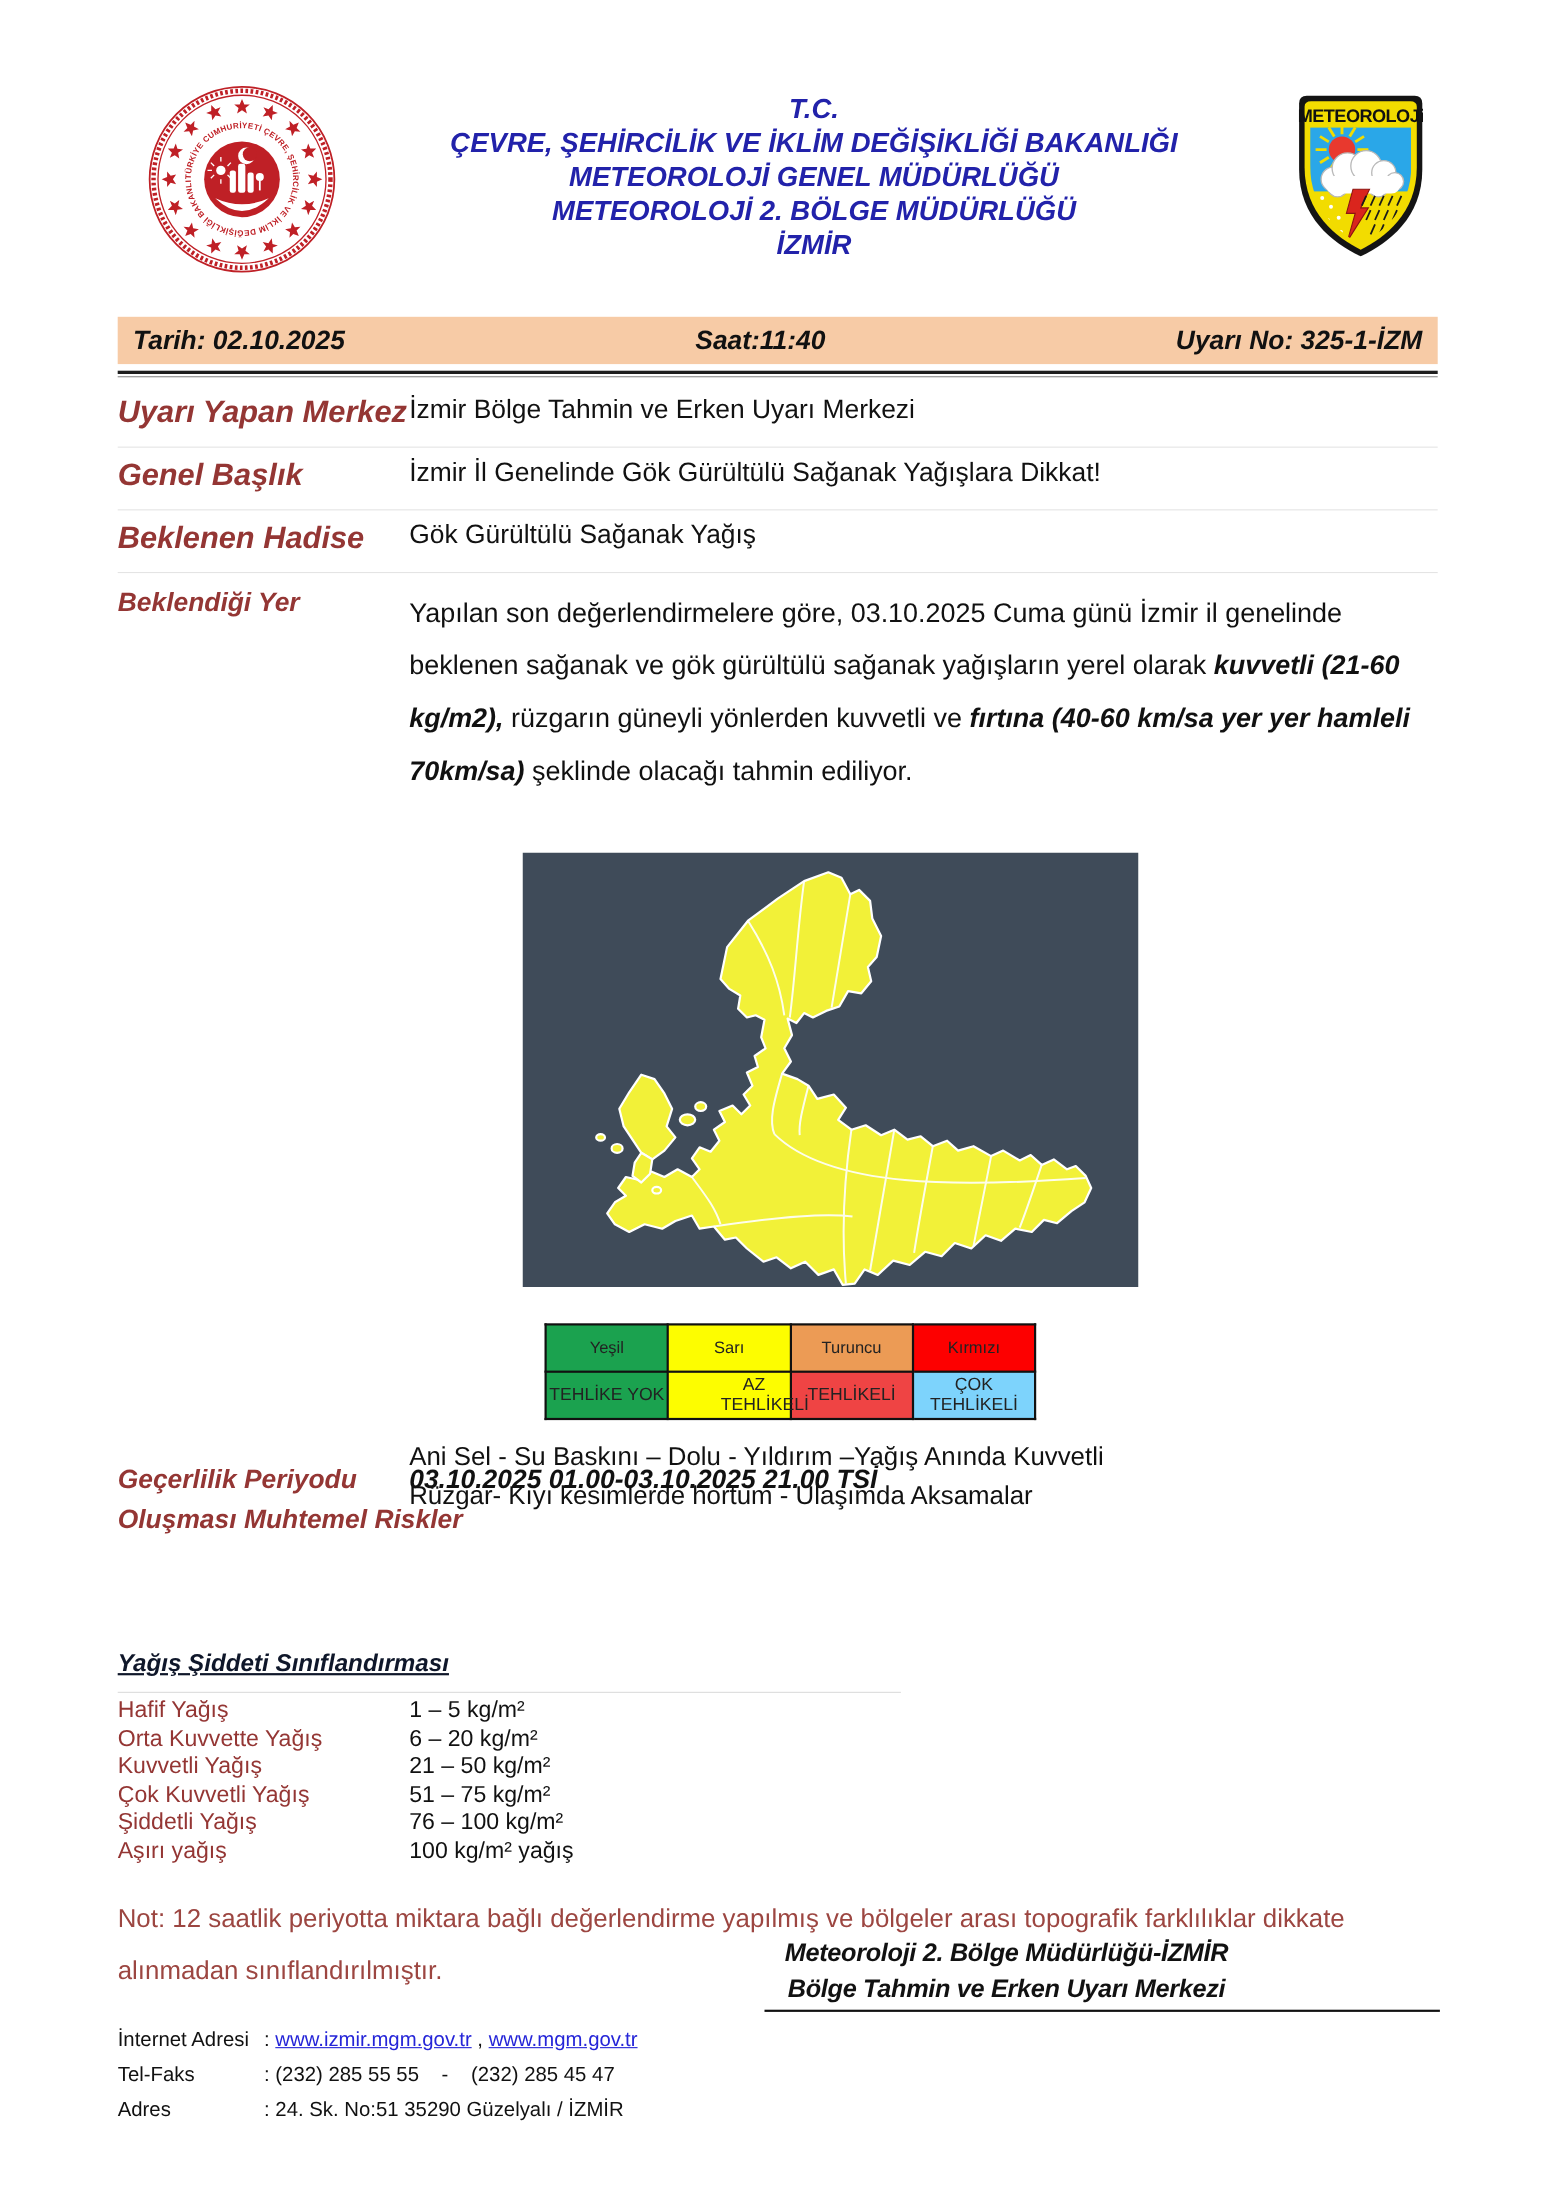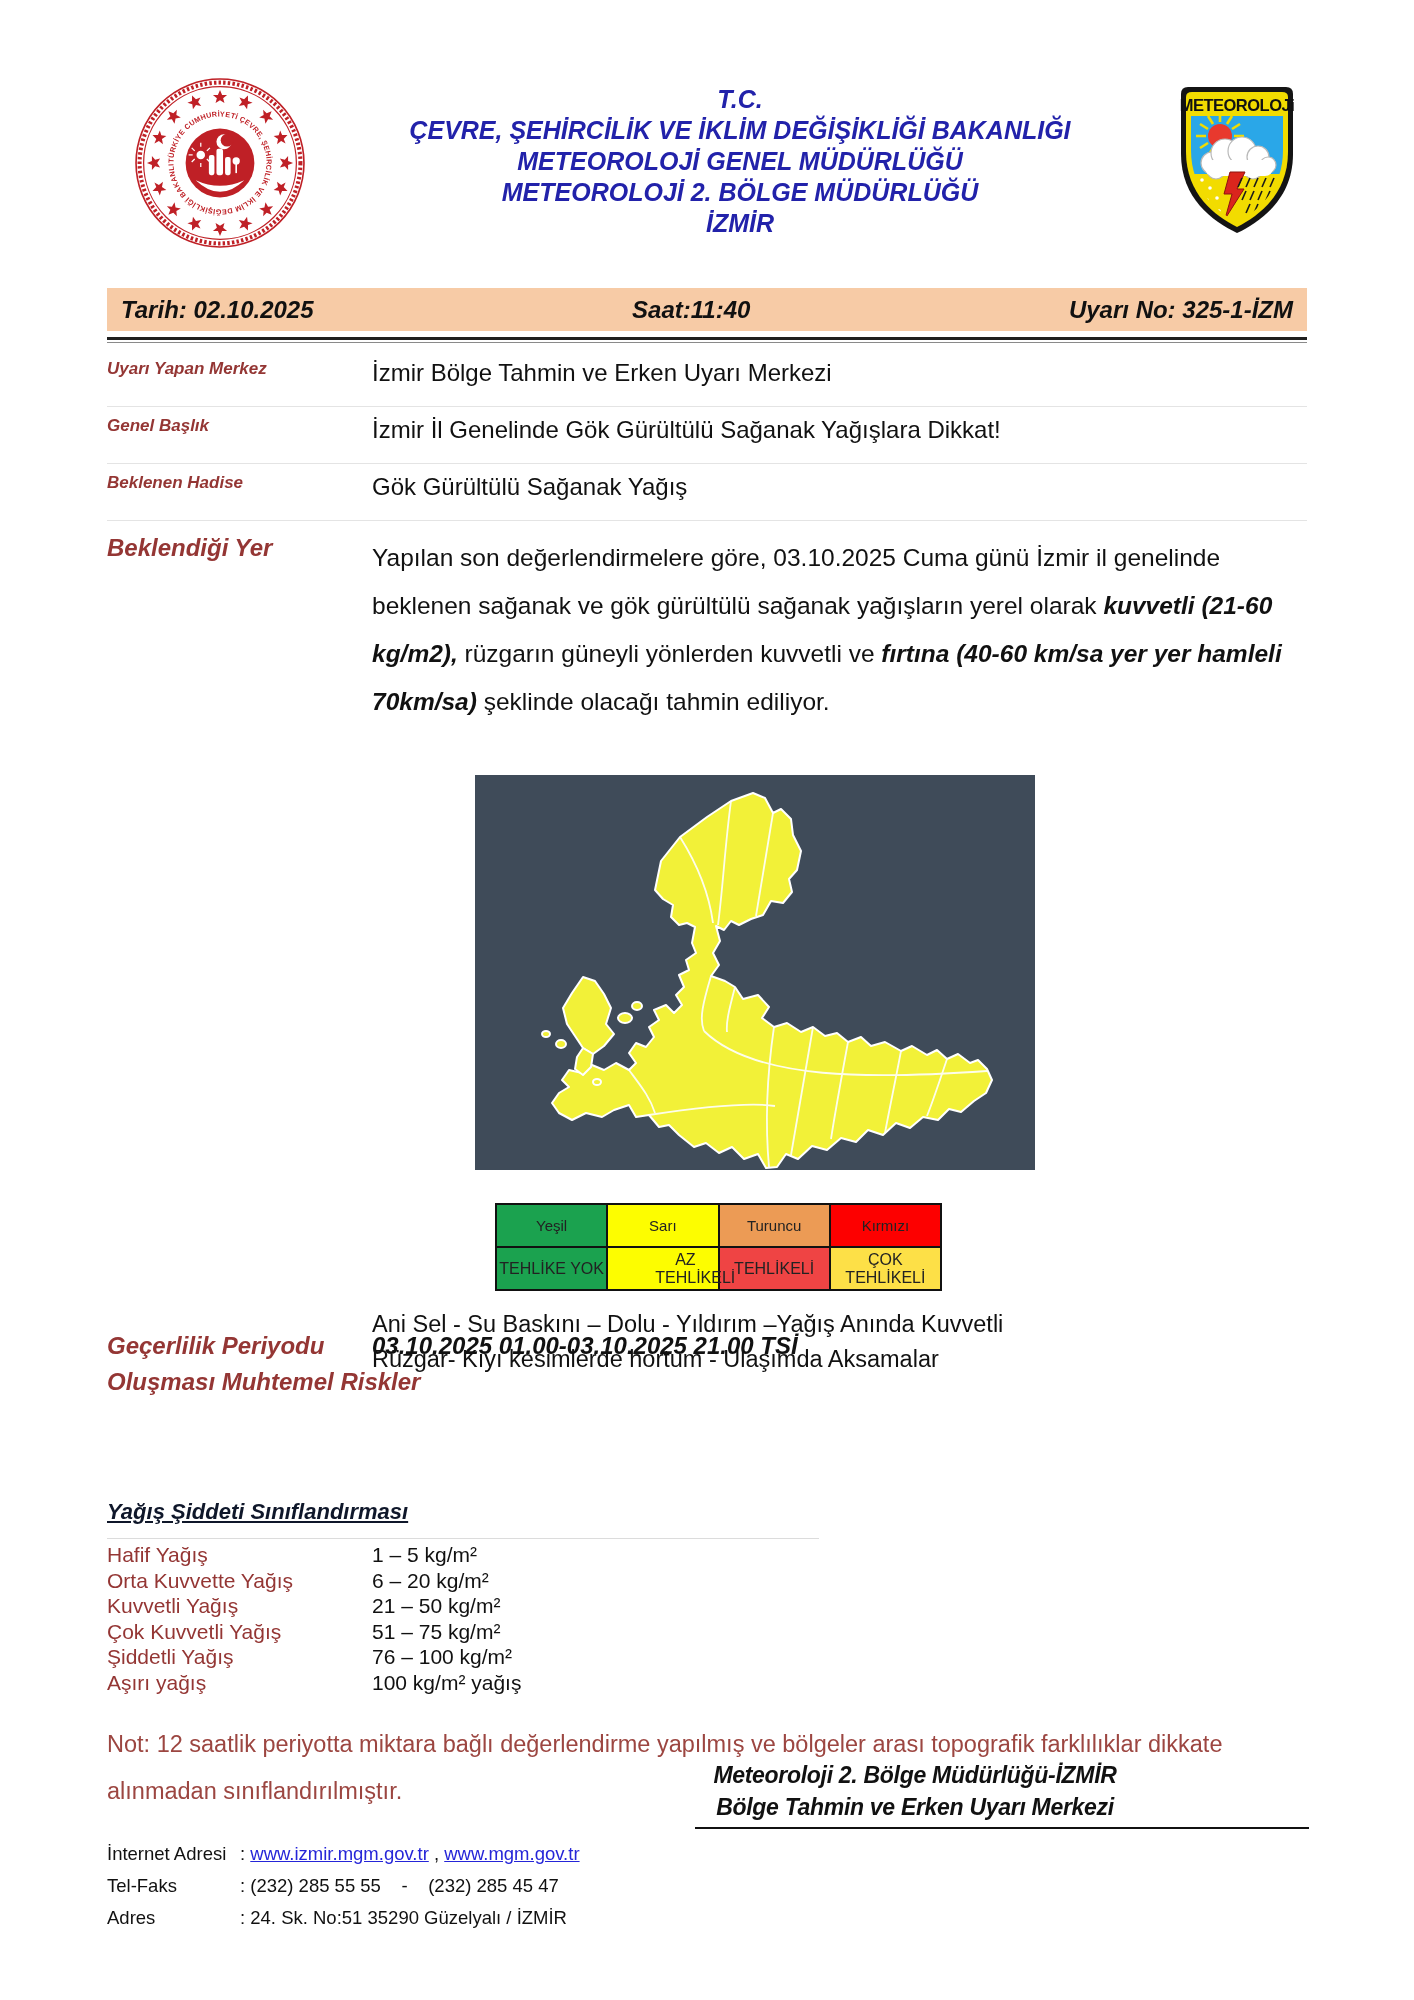--- a/index.html
+++ b/index.html
@@ -13,21 +13,21 @@
   .shield{left:1172px;top:78px;width:130px;height:158px;}
   
   .info-bar{left:107px;top:288px;width:1200px;height:43px;background:#f7cba6;
             display:flex;align-items:center;justify-content:space-between;
             padding:0 14px;box-sizing:border-box;font-weight:bold;font-style:italic;
             font-size:24px;color:#111;}
   .rule{left:107px;top:337px;width:1200px;height:2px;border-top:3px solid #1f1f1f;border-bottom:1px solid #8a8a8a;}
   
   .fields{left:107px;top:350px;width:1200px;}
   .field-row{display:flex;min-height:57px;padding-top:9px;box-sizing:border-box;border-bottom:1px solid #e4e4e4;}
-  .field-label{width:265px;flex:none;color:#943634;font-weight:bold;font-style:italic;font-size:17px;}
+  .field-label{width:265px;flex:none;color:#943634;font-weight:bold;font-style:italic;font-size:28px;}
   .field-value{font-size:24px;color:#111;}
   .place-row{left:107px;top:522px;width:1210px;display:flex;padding-top:12px;}
   .place-label{width:265px;flex:none;color:#943634;font-weight:bold;font-style:italic;font-size:24px;}
   .place-text{width:935px;font-size:24.5px;line-height:48px;color:#111;}
   .bseg{font-weight:bold;font-style:italic;}
   
   .map-wrap{left:475px;top:775px;width:560px;height:395px;}
   
   .legend{left:495px;top:1203px;border-collapse:collapse;table-layout:fixed;width:447px;}
   .legend td{border:2px solid #111;width:25%;height:41px;text-align:center;vertical-align:middle;
@@ -256,21 +256,21 @@
         <tr>
       <td style="background-color: rgb(27, 162, 79);">Yeşil</td>
       <td style="background-color: rgb(253, 253, 0);">Sarı</td>
       <td style="background-color: rgb(236, 155, 85);">Turuncu</td>
       <td style="background-color: rgb(253, 0, 0);">Kırmızı</td>
     </tr>
     <tr>
       <td class="stat" style="background-color: rgb(27, 162, 79);">TEHLİKE YOK</td>
       <td class="stat" style="background-color: rgb(253, 253, 0); padding-left: 47px;">AZ TEHLİKELİ</td>
       <td class="stat" style="background-color: #ef4444;">TEHLİKELİ</td>
-      <td class="stat" style="background-color: #fde047; margin-left: 45px;">ÇOK TEHLİKELİ</td>
+      <td class="stat" style="background-color: #7dd3fc; margin-left: 45px;">ÇOK TEHLİKELİ</td>
     </tr>
   </tbody>
     </table>
 
   <div class="abs validity">
     <div class="v-label">Geçerlilik Periyodu</div>
     <div class="v-value">03.10.2025 01.00-03.10.2025 21.00 TSİ</div>
   </div>
 
   <div class="abs risks-label">Oluşması Muhtemel Riskler</div>

